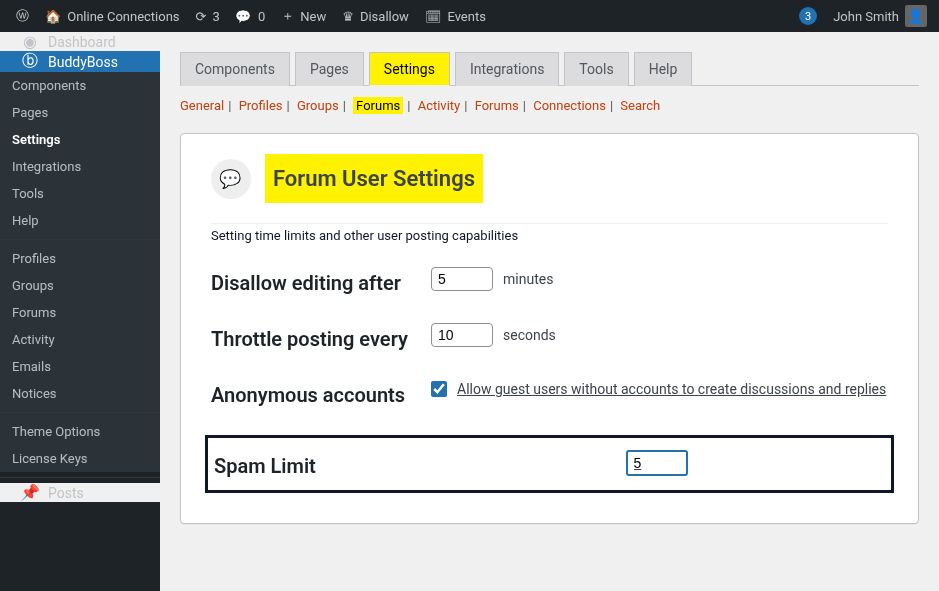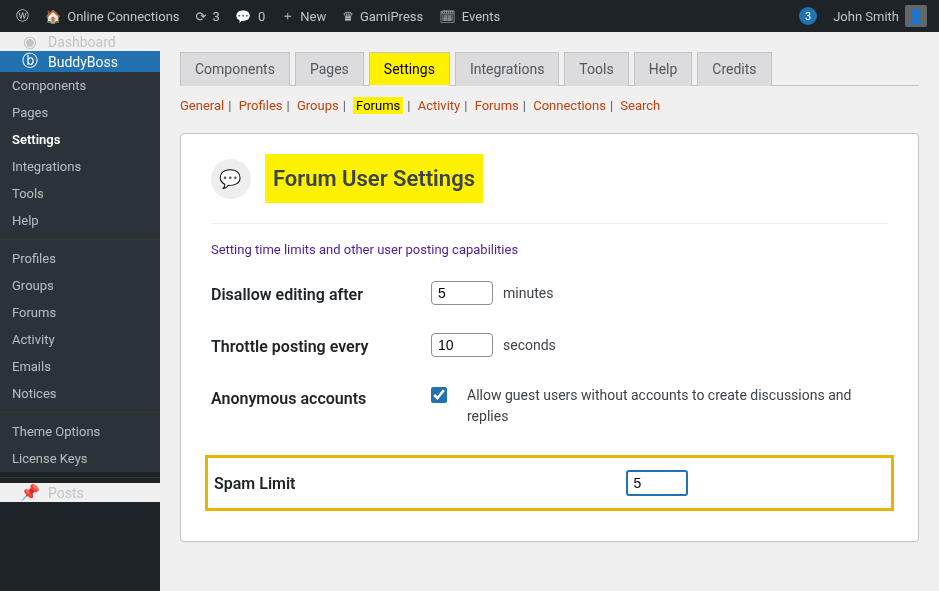--- a/index.html
+++ b/index.html
@@ -34,30 +34,30 @@
     .nav-tab.hl { background: #fff200; }
     .subnav { margin: 12px 0 20px; font-size: 13px; }
     .subnav a { color: #c2410c; text-decoration: none; cursor: pointer;}
     .subnav a.hl { background: #fff200; color: #000; padding: 1px 3px;}
     .subnav .sep { color: #555; margin: 0 4px; }
     
     .panel { background: #fff; border: 1px solid #c3c4c7; padding: 20px 30px 30px; border-radius: 4px; box-shadow: 0 1px 1px rgba(0,0,0,.04); }
     .panel-header { display: flex; align-items: center; gap: 14px; padding-bottom: 20px; border-bottom: 1px solid #eee; }
     .panel-icon { width: 40px; height: 40px; background: #eee; border-radius: 50%; display: inline-flex; align-items: center; justify-content: center; font-size: 18px; }
     .panel-title { font-size: 22px; font-weight: 600; background: #fff200; padding: 12px 8px; }
-    .panel-desc { margin: 18px 0 24px; color: #4c1d95; font-size: 13px; }
+    .panel-desc { margin: 4px 0 24px; color: #0f172a; font-size: 13px; }
     .form-row { display: flex; align-items: flex-start; margin-bottom: 28px; }
-    .form-label { width: 220px; font-weight: 600; color: #1d2327; font-size: 16px; padding-top: 4px;}
+    .form-label { width: 220px; font-weight: 600; color: #1d2327; font-size: 20px; padding-top: 4px;}
     .form-field { flex: 1; font-size: 14px; color: #3c434a; display: flex; align-items: center; gap: 10px; flex-wrap: wrap;}
     .form-field input[type="number"] { width: 62px; padding: 3px 6px; border: 1px solid #8c8f94; border-radius: 4px; font-size: 14px; }
     .form-field input[type="checkbox"] { width: 16px; height: 16px; accent-color: #2271b1; margin-top: 2px;}
-    .row-highlight { border: 3px solid #eab308; padding: 12px 12px 12px 0; margin-left: -6px; margin-right: -6px; padding-left: 6px; margin-bottom: 0;}
+    .row-highlight { border: 3px solid #0f172a; padding: 12px 12px 12px 0; margin-left: -6px; margin-right: -6px; padding-left: 6px; margin-bottom: 0;}
     .row-highlight .form-field input[type="number"]{ border: 2px solid #2271b1; border-radius: 3px; outline: none;}
     .field-stack { display:flex; flex-direction:column; gap:6px;}
-    .field-line { display:flex; align-items:flex-start; gap:20px;}
+    .field-line { display:flex; align-items:flex-start; gap:10px;text-decoration:underline;}
     .field-text { flex:1; line-height:1.5;}
   </style>
 </head>
 <body>
 
 <div class="admin-bar">
   <div class="admin-bar-left">
     <div class="admin-bar-item">
         <span>ⓦ</span>
       </div>
@@ -72,21 +72,21 @@
     <div class="admin-bar-item">
         <span>💬</span>
         <span>0</span>
       </div>
     <div class="admin-bar-item">
         <span>＋</span>
         <span>New</span>
       </div>
     <div class="admin-bar-item">
         <span>♛</span>
-        <span>GamiPress</span>
+        <span>Disallow</span>
       </div>
     <div class="admin-bar-item">
         <span>🗓</span>
         <span>Events</span>
       </div>
   </div>
   <div class="admin-bar-right">
     <span class="user-badge">3</span>
     <div class="admin-bar-item" style="padding-right:4px;text-align:center;">
       <span>John Smith</span>
@@ -160,21 +160,20 @@
   </div>
 
   <div class="main">
     <div class="nav-tabs">
       <div class="nav-tab">Components</div>
       <div class="nav-tab">Pages</div>
       <div class="nav-tab active hl">Settings</div>
       <div class="nav-tab">Integrations</div>
       <div class="nav-tab">Tools</div>
       <div class="nav-tab">Help</div>
-      <div class="nav-tab">Credits</div>
     </div>
 
     <div class="subnav">
       <a>General</a><span class="sep">|</span>
       <a>Profiles</a><span class="sep">|</span>
       <a>Groups</a><span class="sep">|</span>
       <a class="hl">Forums</a><span class="sep">|</span>
       <a>Activity</a><span class="sep">|</span>
       <a>Forums</a><span class="sep">|</span>
       <a>Connections</a><span class="sep">|</span>

